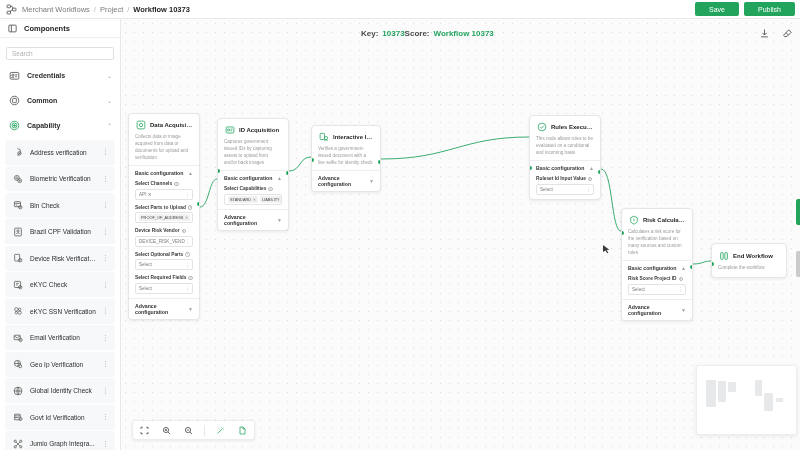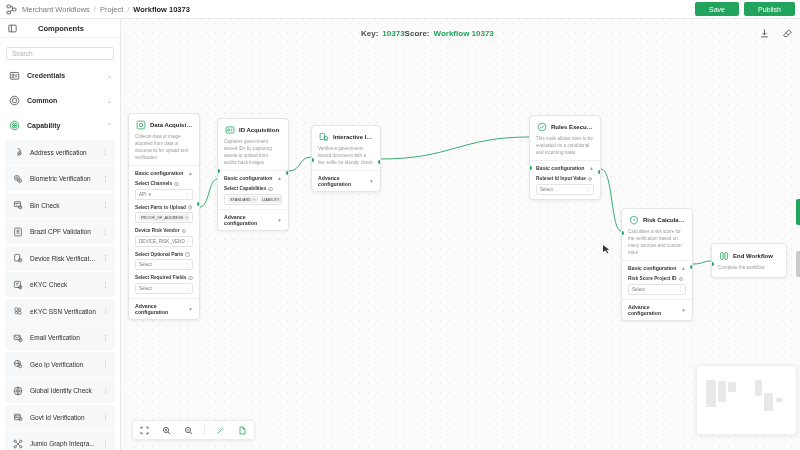--- a/index.html
+++ b/index.html
@@ -39,21 +39,21 @@
   }
 
   
   .sidebar {
     position: absolute; top: 19px; left: 0; width: 121px; height: 431px;
     background: #ffffff; border-right: 1px solid #e8e8e8;
     overflow: hidden;
   }
   .sidebar-header {
     height: 19px; display: flex; align-items: center;
-    padding: 0 8px; gap: 21px; border-bottom: 1px solid #f0f0f0;
+    padding: 0 8px; gap: 7px; border-bottom: 1px solid #f0f0f0;
   }
   .sidebar-header .hdr-icon { color: #444; display: flex; align-items: center; }
   .sidebar-title { font-size: 7.5px; font-weight: bold; color: #222; }
 
   .search-wrap { padding: 4px 6px 3px 6px; }
   .search-input {
     width: 100%; height: 13px; border: 1px solid #e0e0e0; border-radius: 2px;
     font-size: 6.5px; font-family: inherit; color: #333;
     padding: 0 5px; background: #fff; outline: none;
   }

